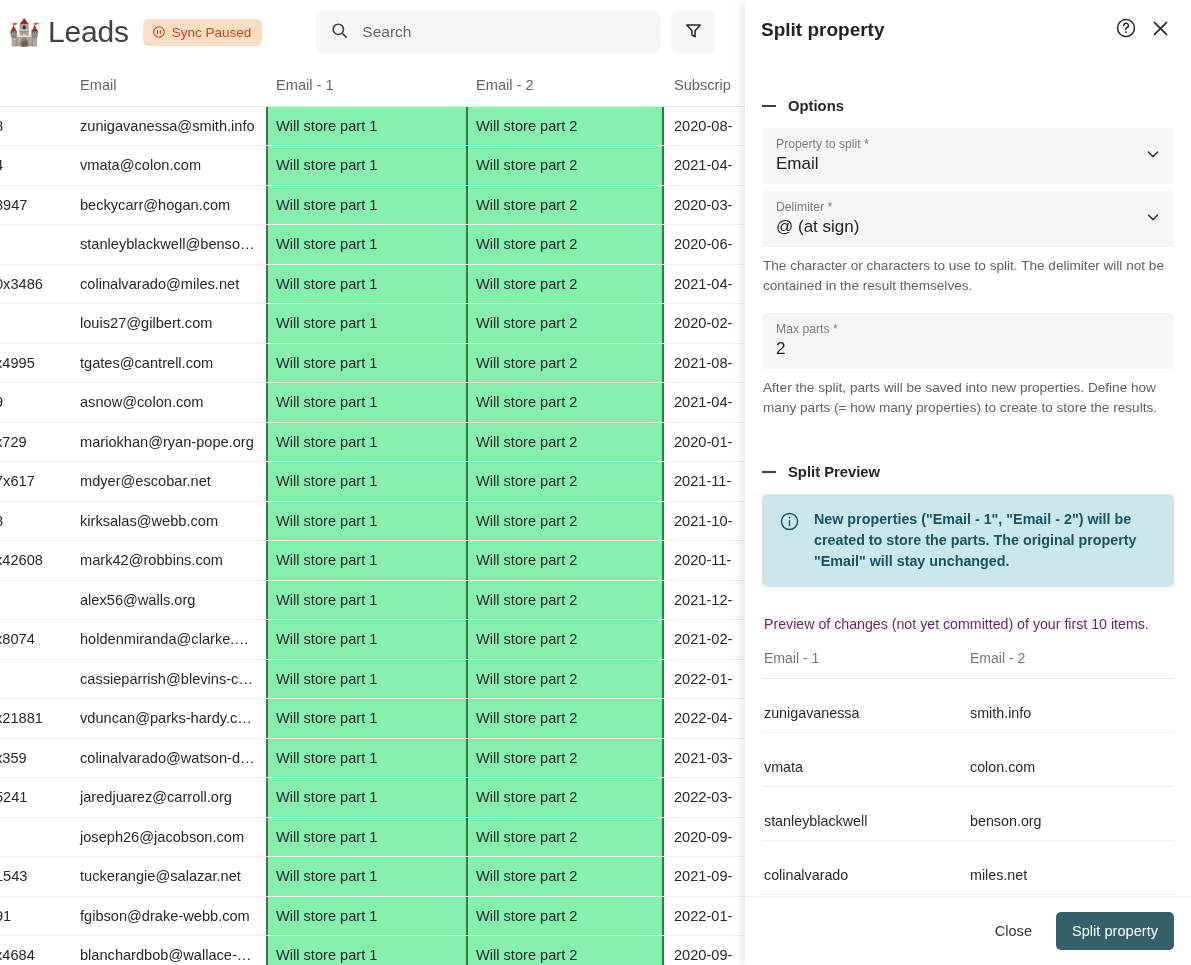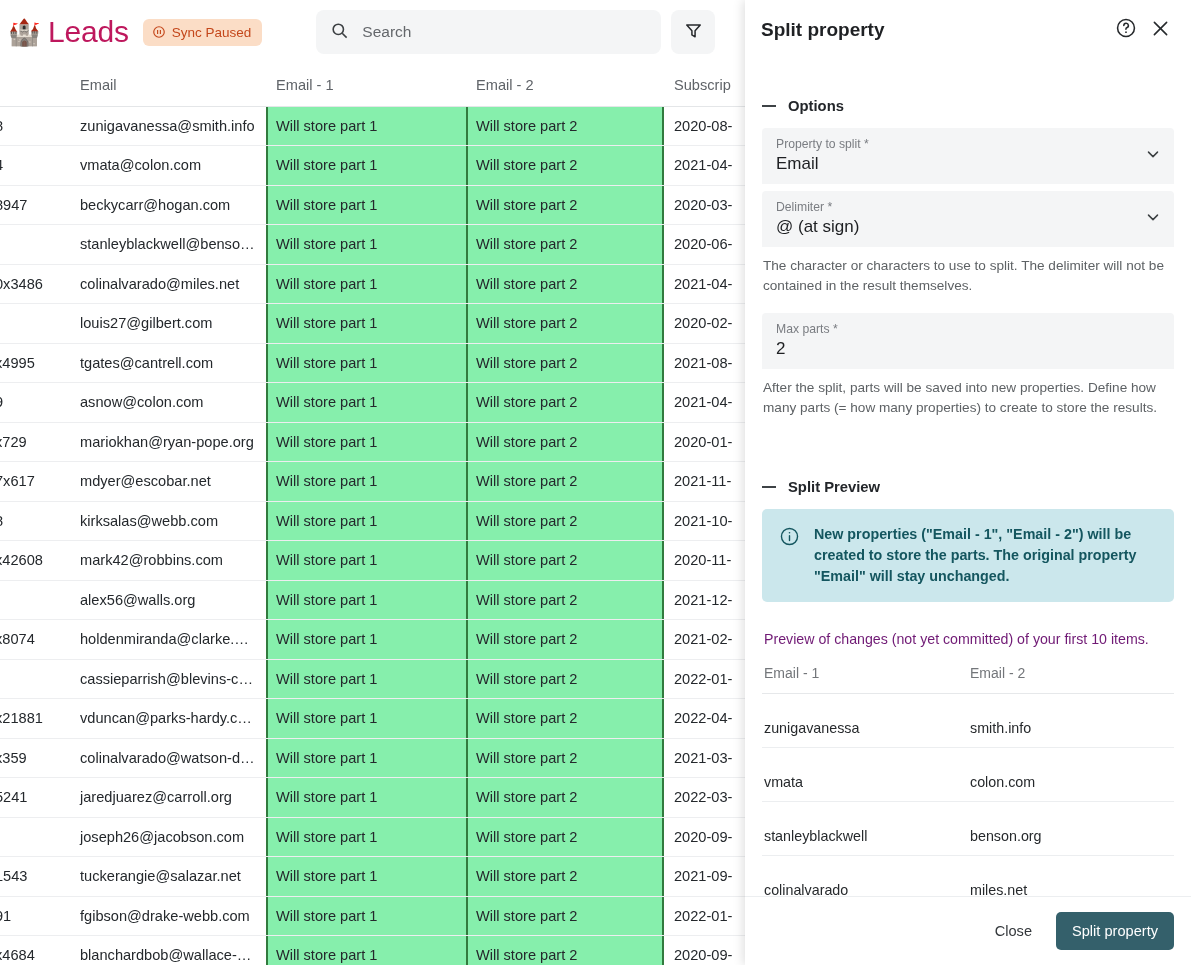--- a/index.html
+++ b/index.html
@@ -29,21 +29,21 @@
     background: #fff;
   }
   .logo-icon {
     font-size: 26px; line-height: 1;
     margin-right: 8px;
     width: 32px; text-align: center;
     user-select: none;
   }
   .app-title {
     font-size: 30px; font-weight: 400;
-    color: #be185d; letter-spacing: -0.2px;
+    color: #404040; letter-spacing: -0.2px;
     margin-right: 14px; white-space: nowrap;
   }
   .sync-badge {
     display: inline-flex; align-items: center; gap: 6px;
     background: #fbddc6; color: #c4471b;
     border-radius: 6px;
     padding: 6px 11px 6px 9px;
     font-size: 13.5px; font-weight: 500;
     white-space: nowrap;
   }
@@ -508,21 +508,21 @@
         </span>
       </div>
       <div class="helptext">The character or characters to use to split. The delimiter will not be contained in the result themselves.</div>
 
       <div class="field">
         <div class="flabel">Max parts *</div>
         <div class="fvalue">2</div>
       </div>
       <div class="helptext">After the split, parts will be saved into new properties. Define how many parts (= how many properties) to create to store the results.</div>
 
-      <div class="section-head" style="margin-top:61px">
+      <div class="section-head" style="margin-top:46px">
         <span class="minus"></span>
         <span class="lbl">Split Preview</span>
       </div>
 
       <div class="infobox">
         <span style="flex:0 0 auto;padding-top:2px">
           <svg width="21" height="21" viewBox="0 0 24 24" fill="none" stroke="#14565f" stroke-width="1.6">
             <circle cx="12" cy="12" r="9.2"></circle>
             <line x1="12" y1="11" x2="12" y2="16.6" stroke-linecap="round"></line>
             <circle cx="12" cy="7.7" r="0.95" fill="#14565f" stroke="none"></circle>

